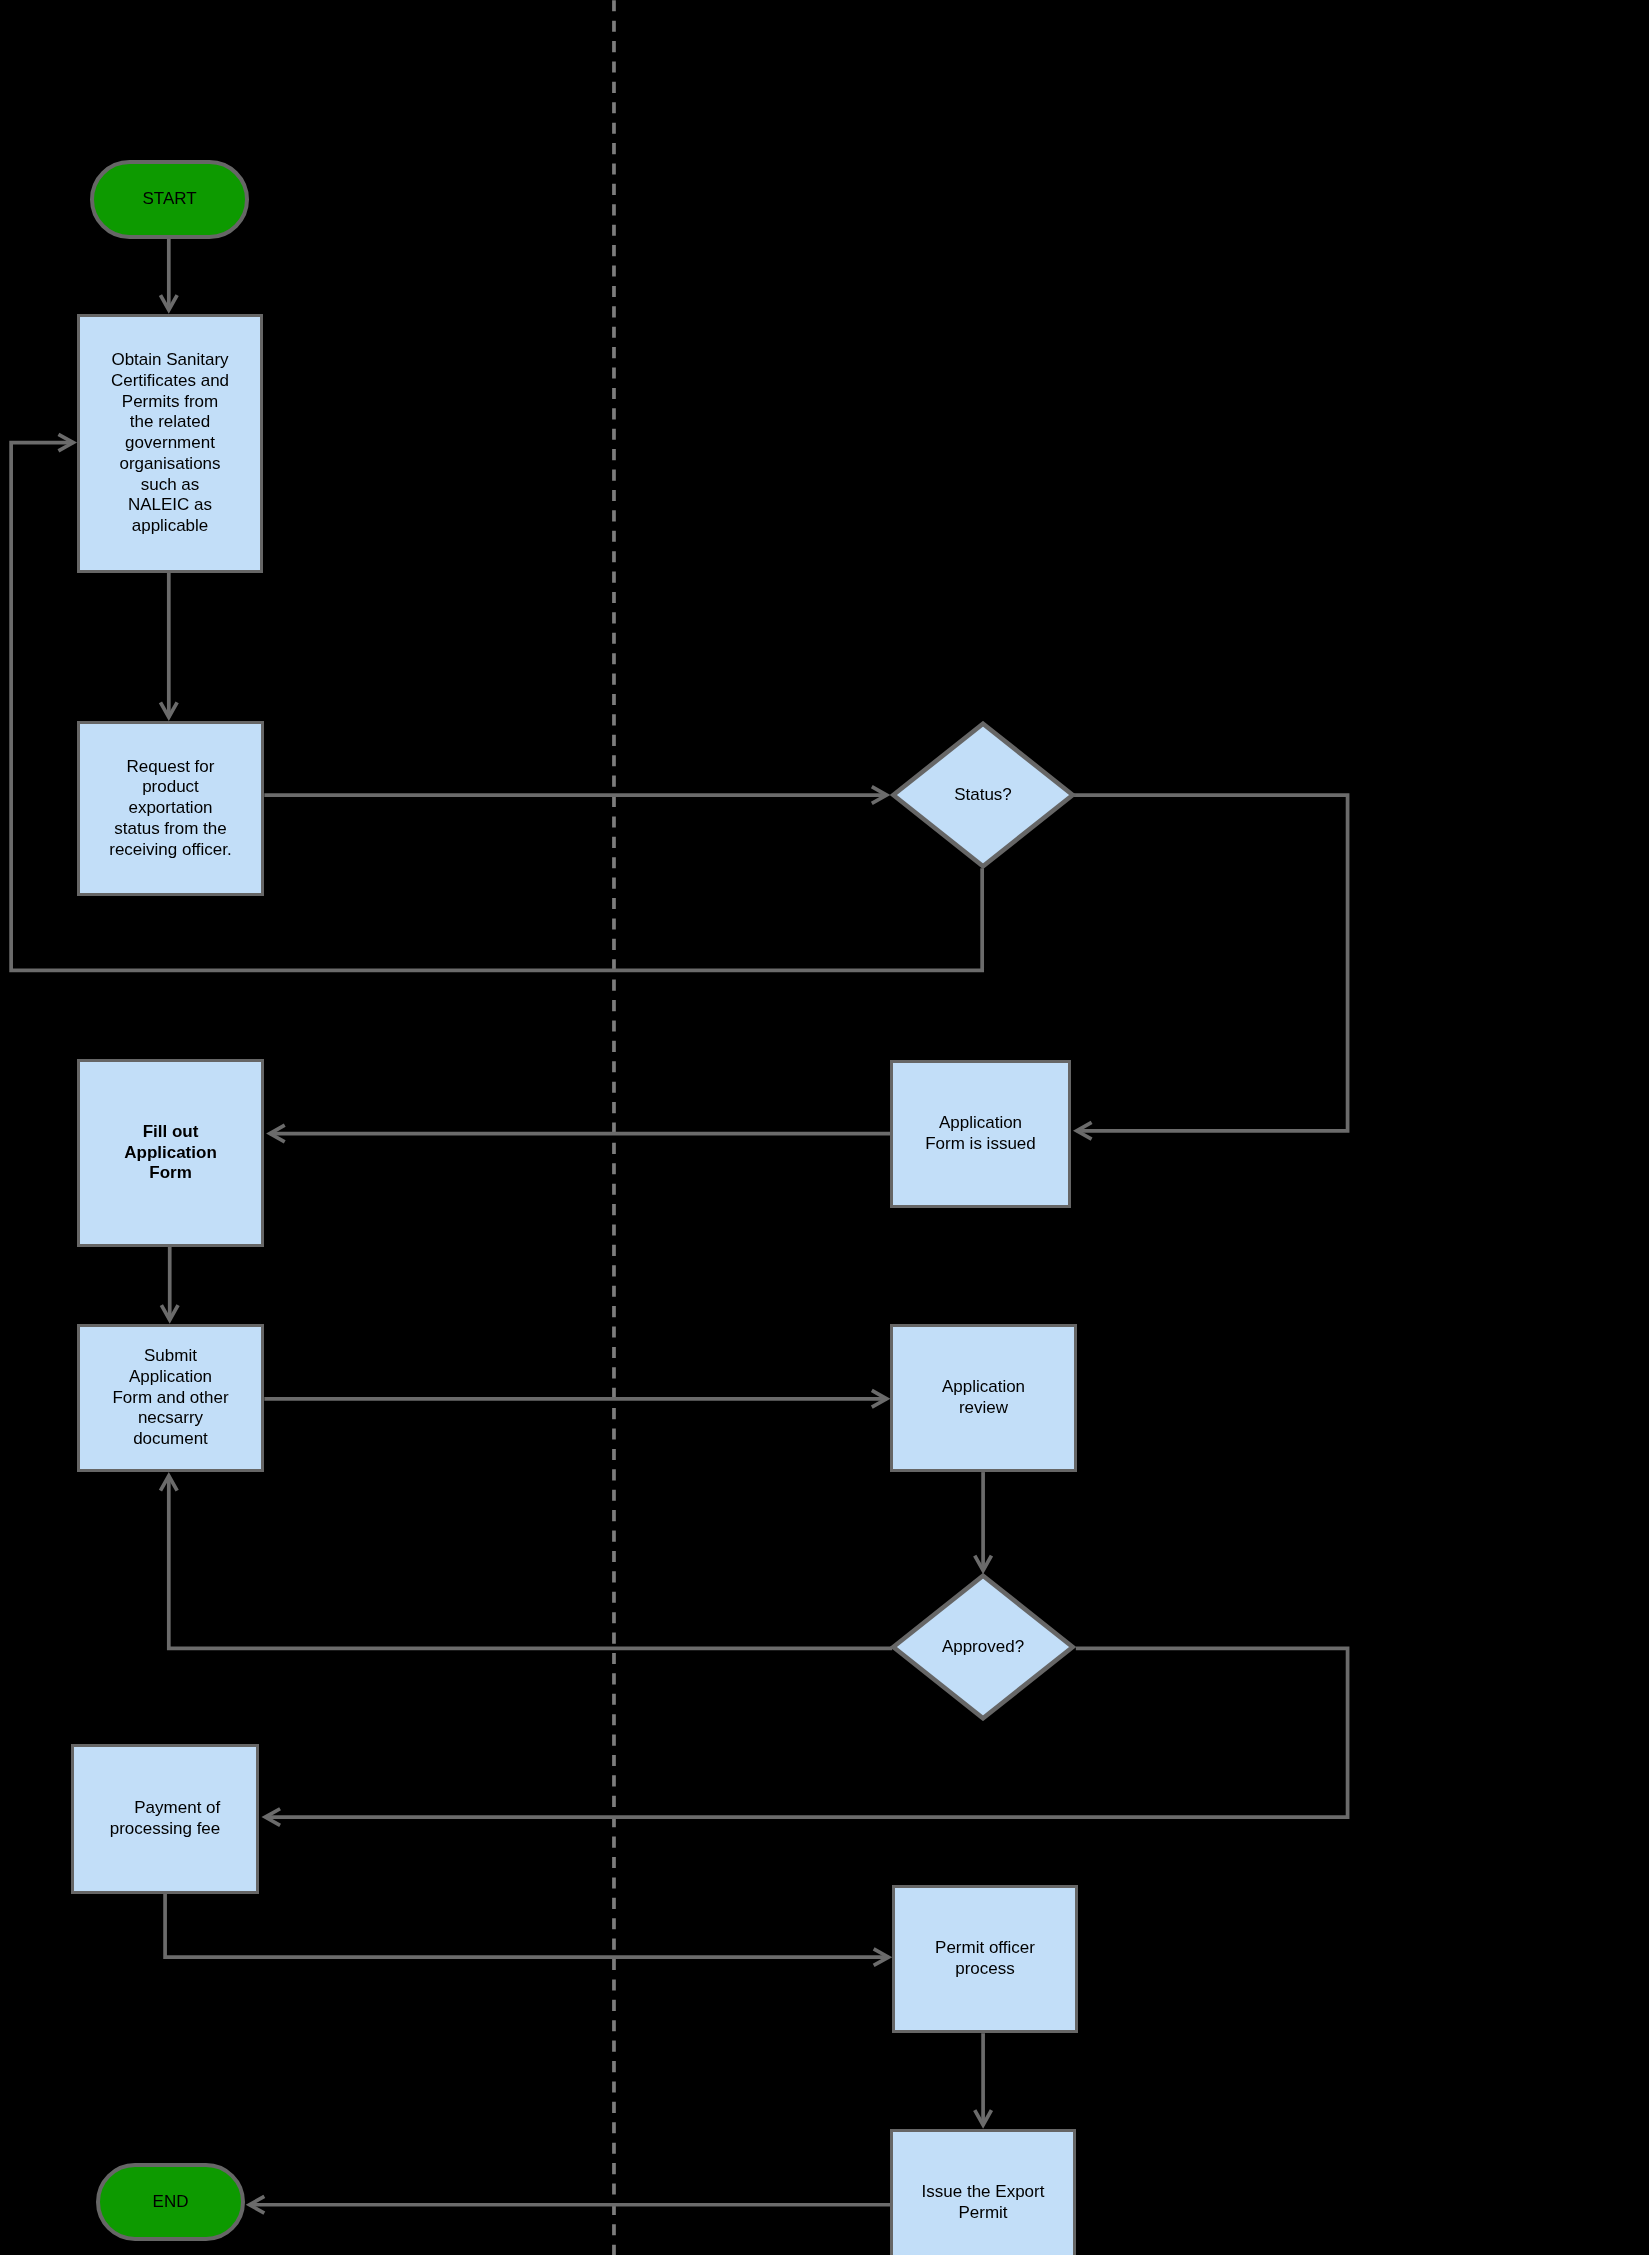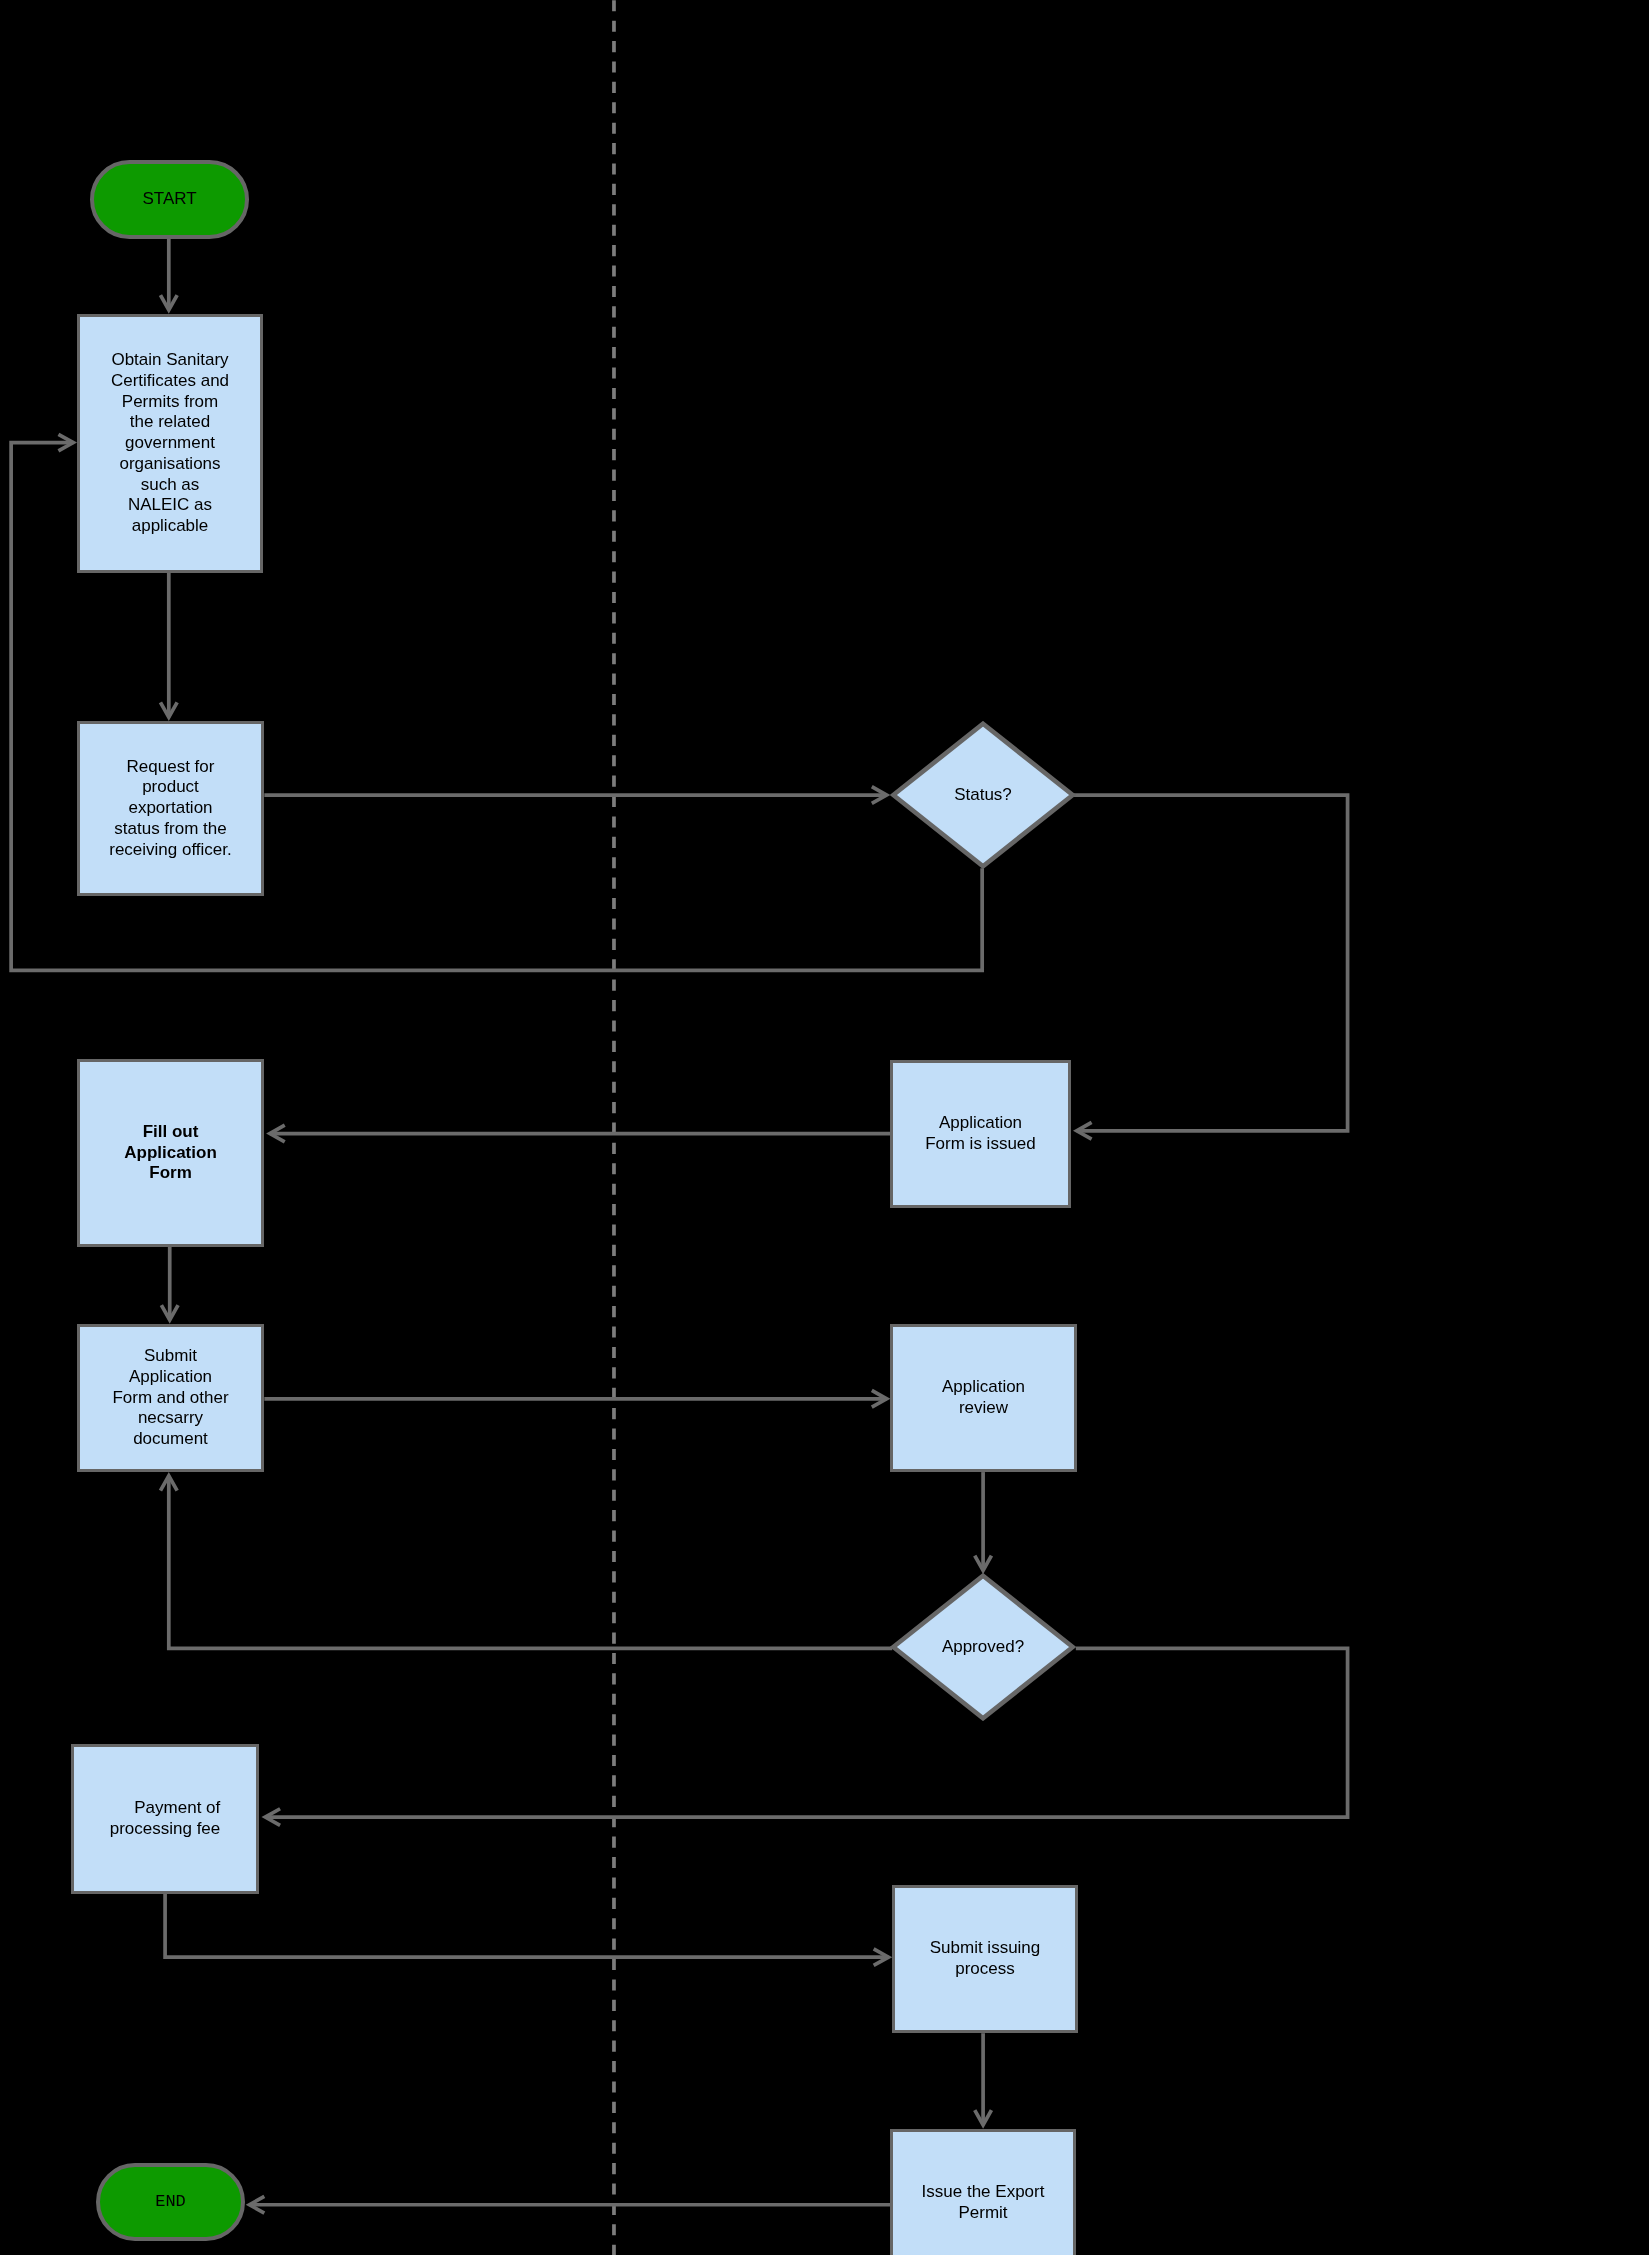--- a/index.html
+++ b/index.html
@@ -125,27 +125,27 @@
     </svg>
     <span class="label">Approved?</span>
   </div>
 
   <div class="node process" style="left:71px;top:1744px;width:188px;height:150px;text-align:right;">
     <span class="label">Payment of
 processing fee</span>
   </div>
 
   <div class="node process" style="left:892px;top:1885px;width:186px;height:148px;">
-    <span class="label">Submit issuing
+    <span class="label">Permit officer
 process</span>
   </div>
 
   <div class="node process" style="left:890px;top:2129px;width:186px;height:148px;">
     <span class="label">Issue the Export
 Permit</span>
   </div>
 
-  <div class="node terminator" style="left:96px;top:2163px;width:149px;height:78px;font-family:Liberation Mono, monospace;">
+  <div class="node terminator" style="left:96px;top:2163px;width:149px;height:78px;">
     <span class="label">END</span>
   </div>
 
 </div>
 
 
 </body></html>

